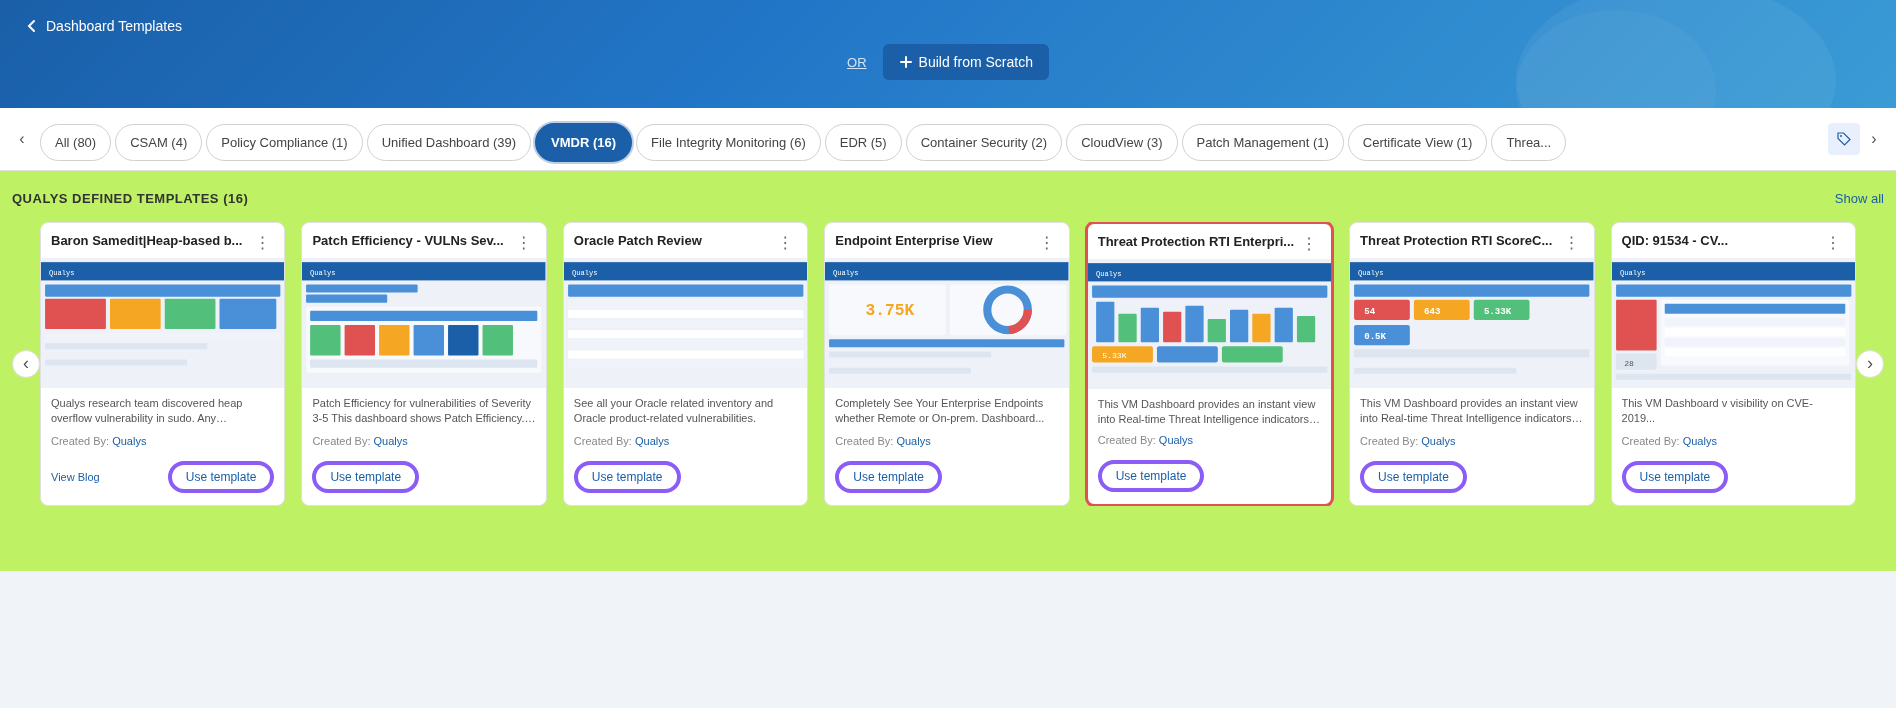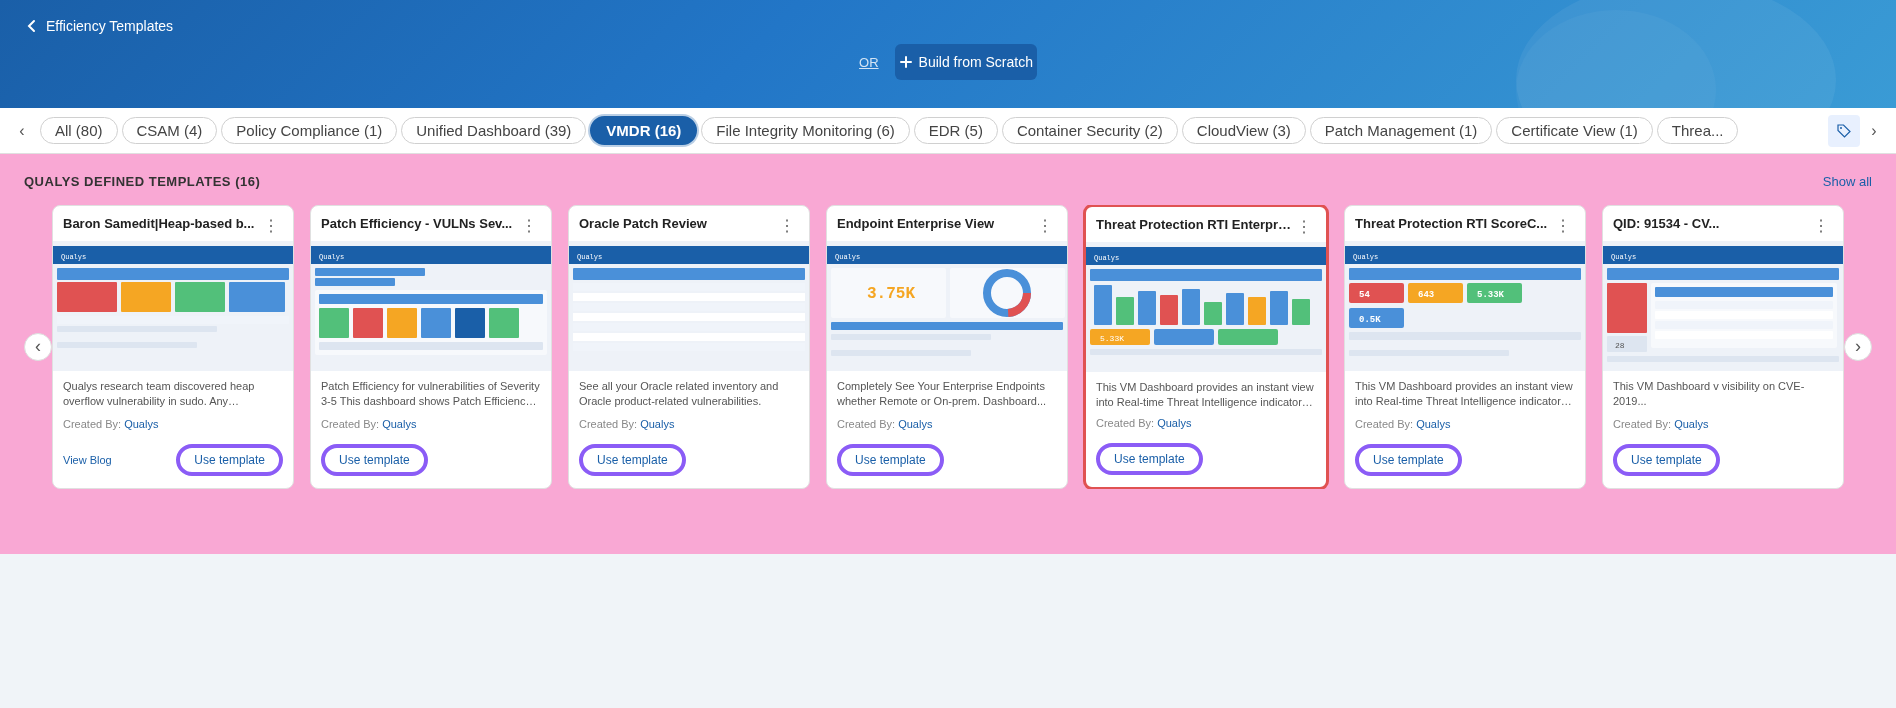--- a/index.html
+++ b/index.html
@@ -80,21 +80,21 @@
       color: rgba(255,255,255,0.8);
       font-size: 13px;
       font-weight: 500;
       text-decoration: underline;
     }
     .build-btn {
       background: #1a5fa8;
       color: white;
       border: none;
       border-radius: 6px;
-      padding: 10px 4px;
+      padding: 10px 16px;
       font-size: 14px;
       font-weight: 500;
       cursor: pointer;
       display: flex;
       align-items: center;
       gap: 6px;
       white-space: nowrap;
     }
 
     
@@ -119,28 +119,29 @@
     }
     .filter-tabs-container {
       display: flex;
       align-items: center;
       overflow: hidden;
       flex: 1;
       gap: 4px;
       padding: 8px 4px;
     }
     .filter-tab {
-      padding: 4px 14px;
+      padding: 10px 14px;
       border-radius: 20px;
       border: 1px solid #d0d0d0;
-      font-size: 15px;
+      font-size: 13px;
       color: #444;
       cursor: pointer;
       white-space: nowrap;
       background: white;
+      margin-top: 7px;
     }
     .filter-tab.active {
       background: #1a5fa8;
       color: white;
       border: 2px solid #1a5fa8;
       font-weight: 600;
       box-shadow: 0 0 0 2px rgba(26,95,168,0.3);
     }
     .filter-tag-icon {
       width: 32px;
@@ -151,22 +152,22 @@
       justify-content: center;
       background: #e8f0fe;
       border-radius: 4px;
       color: #1a5fa8;
       cursor: pointer;
       flex-shrink: 0;
     }
 
     
     .main-content {
-      background: #f9a8d4;
-      padding: 20px 24px;
+      background: #bef264;
+      padding: 20px 12px;
       min-height: 400px;
     }
     .section-header {
       display: flex;
       justify-content: space-between;
       align-items: center;
       margin-bottom: 16px;
     }
     .section-title {
       font-size: 13px;
@@ -301,21 +302,21 @@
     }
   </style>
 </head>
 <body>
 
 <div class="header">
   <div class="header-back">
     <svg width="16" height="16" viewBox="0 0 16 16" fill="white">
       <path d="M10 3L5 8l5 5" stroke="white" stroke-width="2" fill="none" stroke-linecap="round"></path>
     </svg>
-    <span>Efficiency Templates</span>
+    <span>Dashboard Templates</span>
   </div>
   <div class="header-controls">
     <span class="or-divider">OR</span>
     <button class="build-btn">
       <svg width="14" height="14" viewBox="0 0 14 14" fill="white">
         <line x1="7" y1="2" x2="7" y2="12" stroke="white" stroke-width="2" stroke-linecap="round"></line>
         <line x1="2" y1="7" x2="12" y2="7" stroke="white" stroke-width="2" stroke-linecap="round"></line>
       </svg>
       <span>Build from Scratch</span>
     </button>

